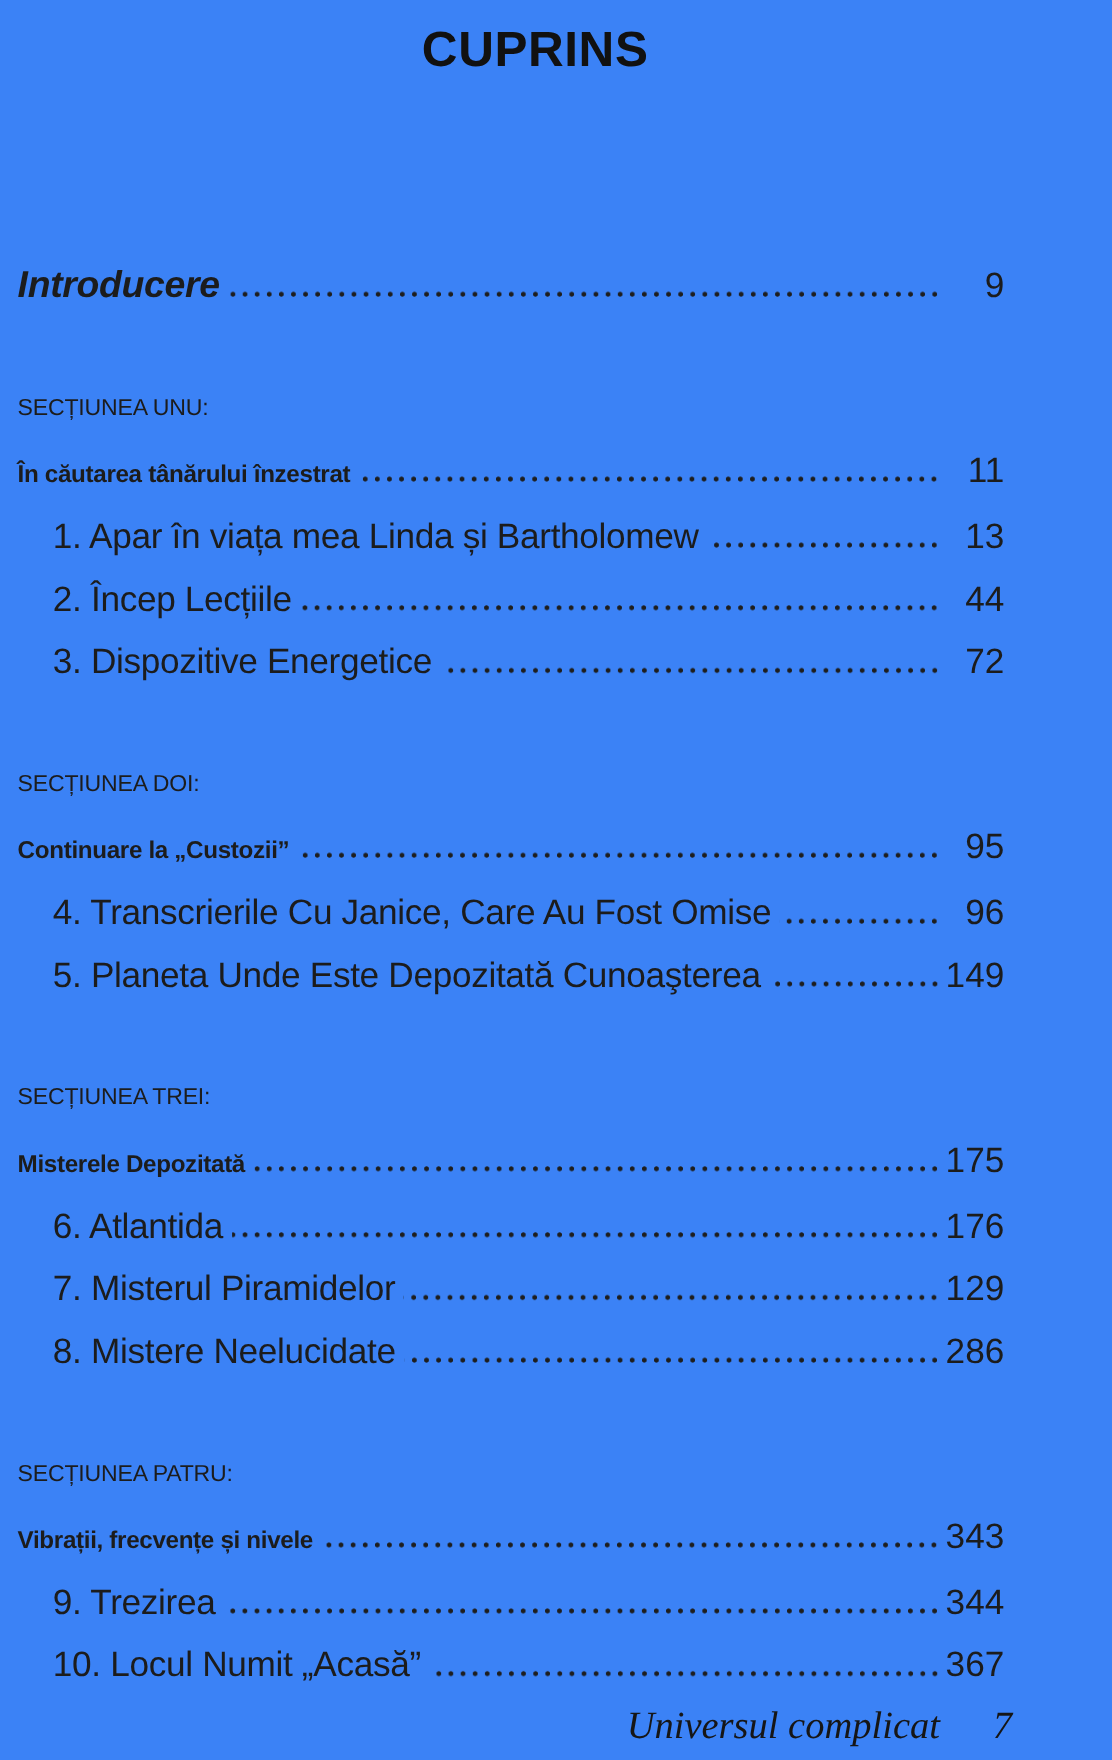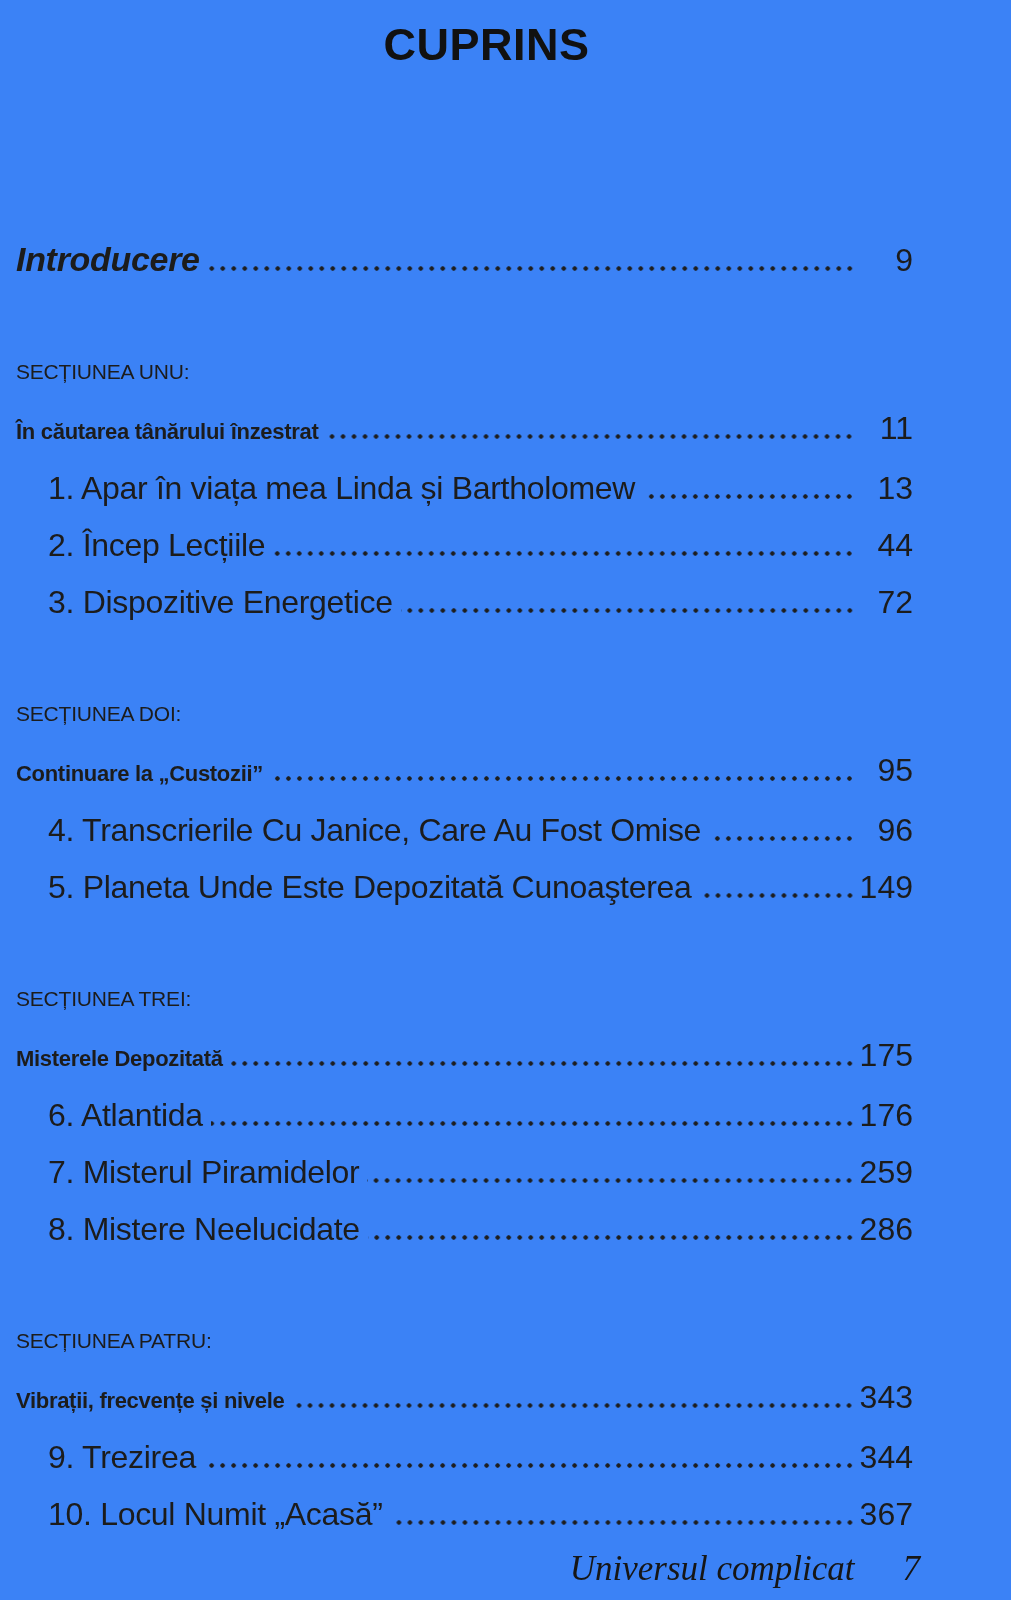--- a/index.html
+++ b/index.html
@@ -154,21 +154,21 @@
     </div>
 
   <div class="row entry">
       <span class="label">6. Atlantida</span>
       <span class="dots"></span>
       <span class="page-num">176</span>
     </div>
         <div class="row entry">
       <span class="label">7. Misterul Piramidelor</span>
       <span class="dots"></span>
-      <span class="page-num">259</span>
+      <span class="page-num">129</span>
     </div>
         <div class="row entry">
       <span class="label">8. Mistere Neelucidate</span>
       <span class="dots"></span>
       <span class="page-num">286</span>
     </div>
       </div>
 
   <div class="section">
     <div class="row heading-row">

